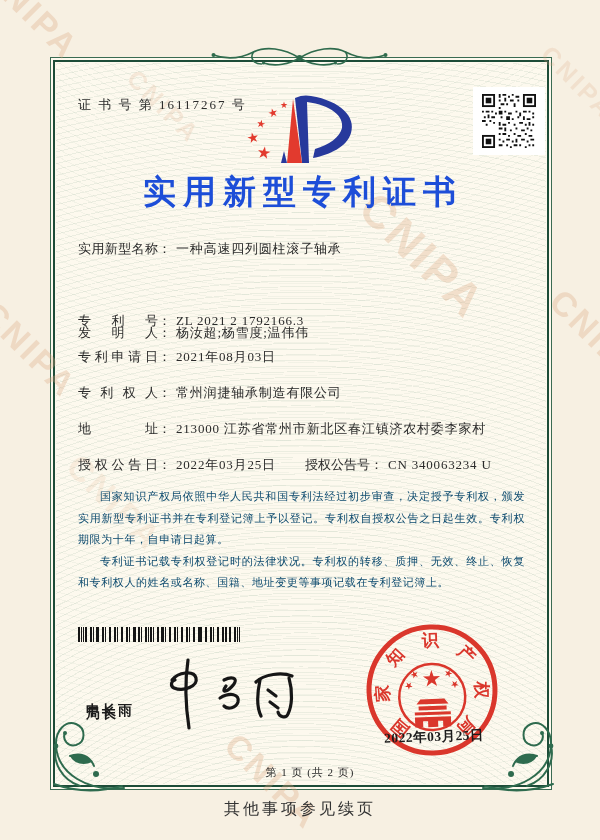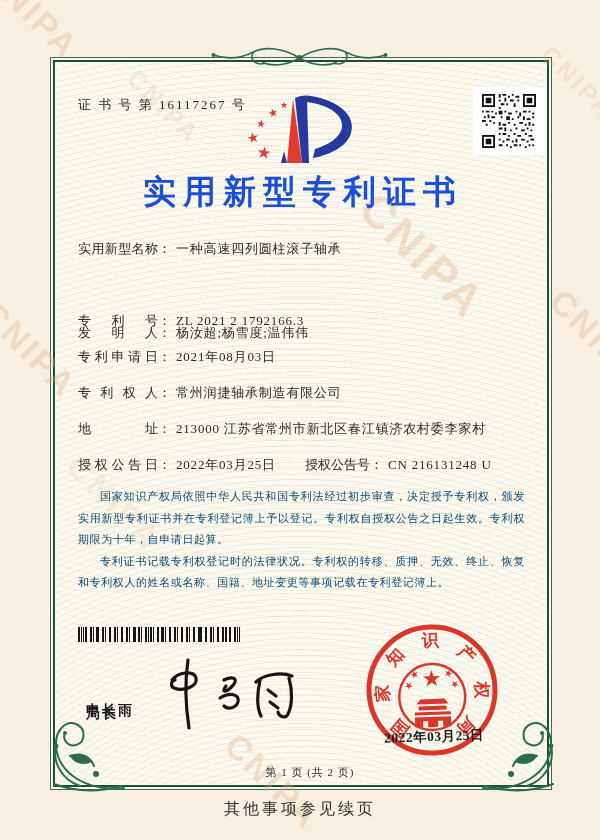--- a/index.html
+++ b/index.html
@@ -250,21 +250,21 @@
       </div>
       <div class="frow r4">
         <span class="flabel">专利权人</span><span>：</span><span class="fvalue">常州润捷轴承制造有限公司</span>
       </div>
       <div class="frow r5">
         <span class="flabel">地址</span><span>：</span><span class="fvalue">213000 江苏省常州市新北区春江镇济农村委李家村</span>
       </div>
       <div class="frow r6">
         <span class="flabel">授权公告日</span><span>：</span><span class="fvalue">2022年03月25日</span>
         <span class="fpair2">
-          <span>授权公告号</span><span>：</span><span class="fvalue">CN 216131248 U</span>
+          <span>授权公告号</span><span>：</span><span class="fvalue">CN 340063234 U</span>
         </span>
       </div>
     </div>
 
     <div class="paras">
       <p>国家知识产权局依照中华人民共和国专利法经过初步审查，决定授予专利权，颁发实用新型专利证书并在专利登记簿上予以登记。专利权自授权公告之日起生效。专利权期限为十年，自申请日起算。</p>
       <p>专利证书记载专利权登记时的法律状况。专利权的转移、质押、无效、终止、恢复和专利权人的姓名或名称、国籍、地址变更等事项记载在专利登记簿上。</p>
     </div>
 
     <div class="barcode"></div>

